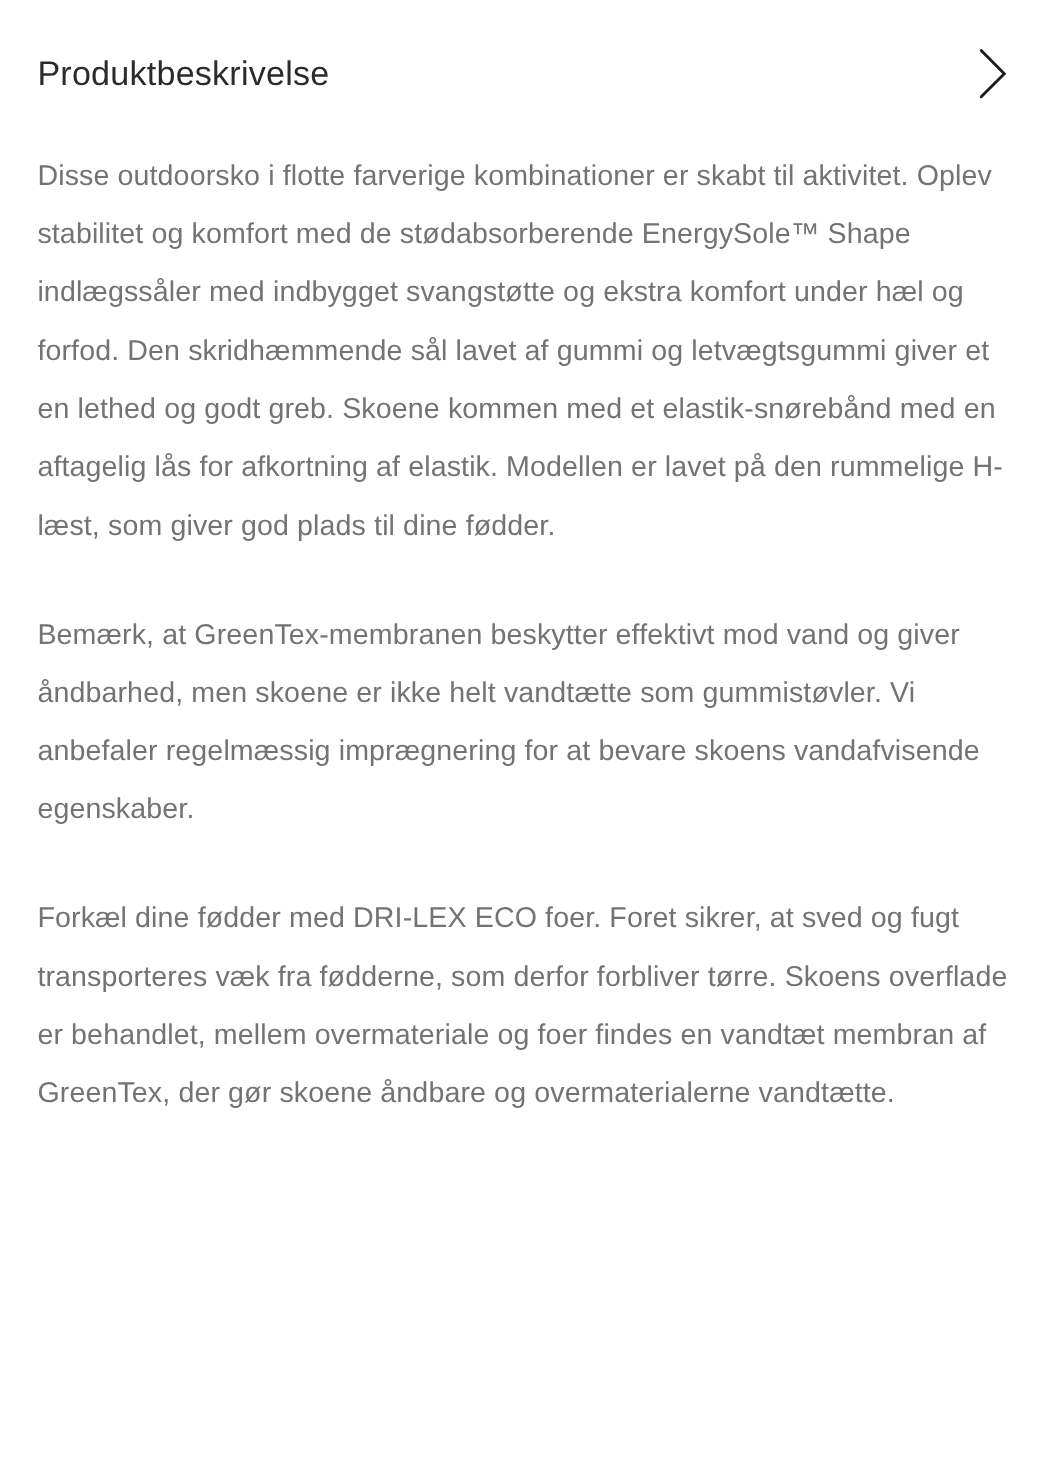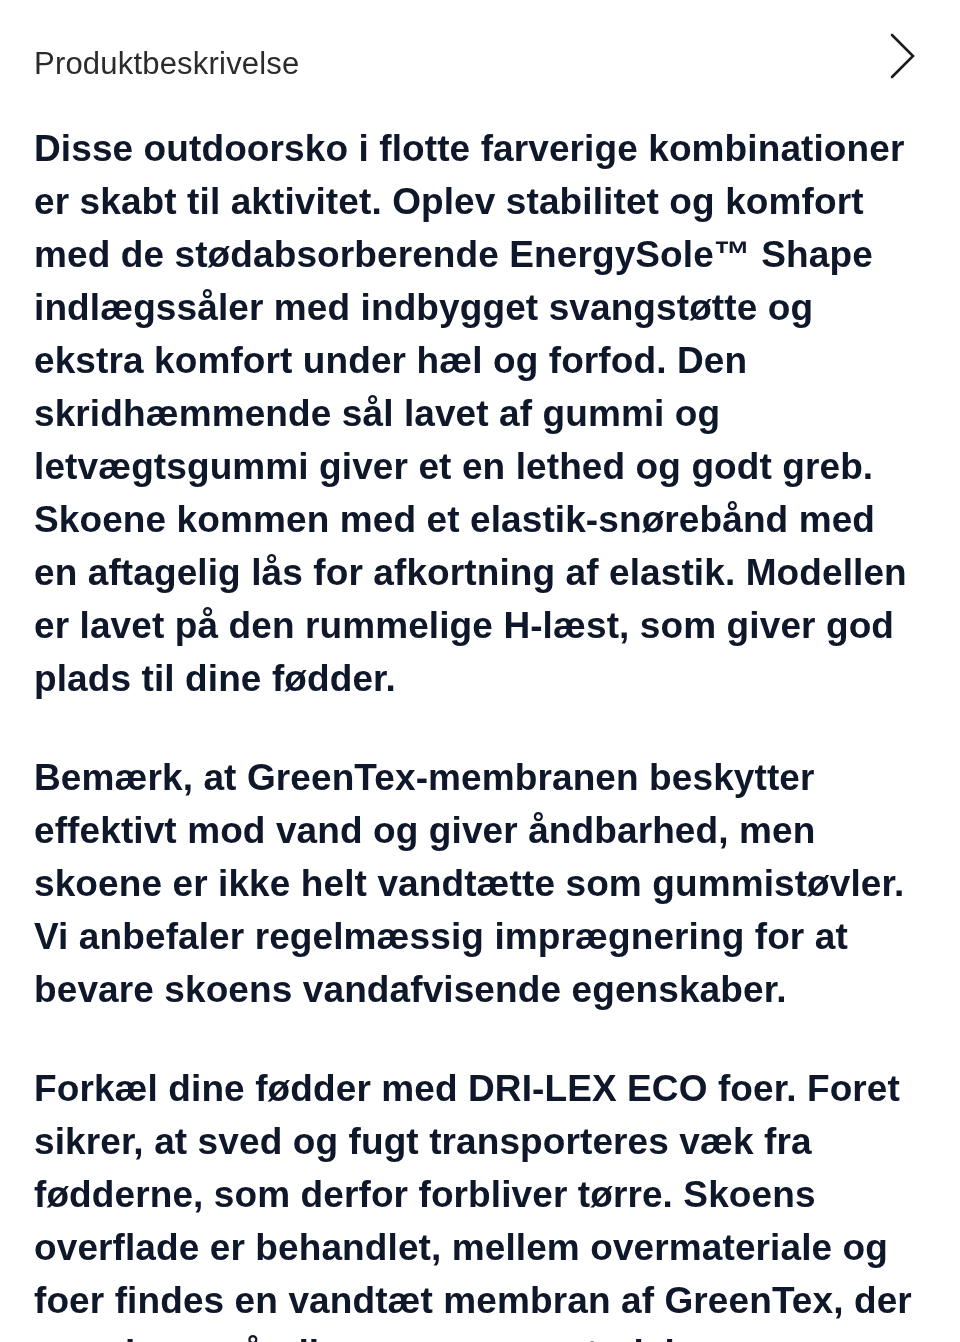--- a/index.html
+++ b/index.html
@@ -15,24 +15,25 @@
     font-family: "Liberation Sans", sans-serif;
     color: #2b2b2b;
     -webkit-font-smoothing: antialiased;
   }
   .panel {
     width: 960px;
     padding: 0 38px 40px 34px;
   }
   .accordion-header {
     display: flex;
-    align-items: flex-end;
+    align-items: center;
     justify-content: space-between;
     padding-top: 30px;
     cursor: pointer;
+    margin-top: 11px;
   }
   .section-title {
     margin: 0;
     font-size: 31px;
     font-weight: 400;
     letter-spacing: 0.2px;
     color: #2b2b2b;
   }
   .chevron {
     display: inline-flex;
@@ -44,25 +45,25 @@
     flex: 0 0 auto;
   }
   .chevron svg {
     display: block;
   }
   .content {
     margin-top: 40px;
   }
   .content p {
     margin: 0 0 46px 0;
-    font-size: 37px;
-    font-weight: 700;
+    font-size: 26px;
+    font-weight: 400;
     line-height: 53px;
     letter-spacing: 0.1px;
-    color: #0f172a;
+    color: #737373;
     max-width: 884px;
   }
   .content p:last-child {
     margin-bottom: 0;
   }
 </style>
 </head>
 <body>
 
 <div class="panel">

